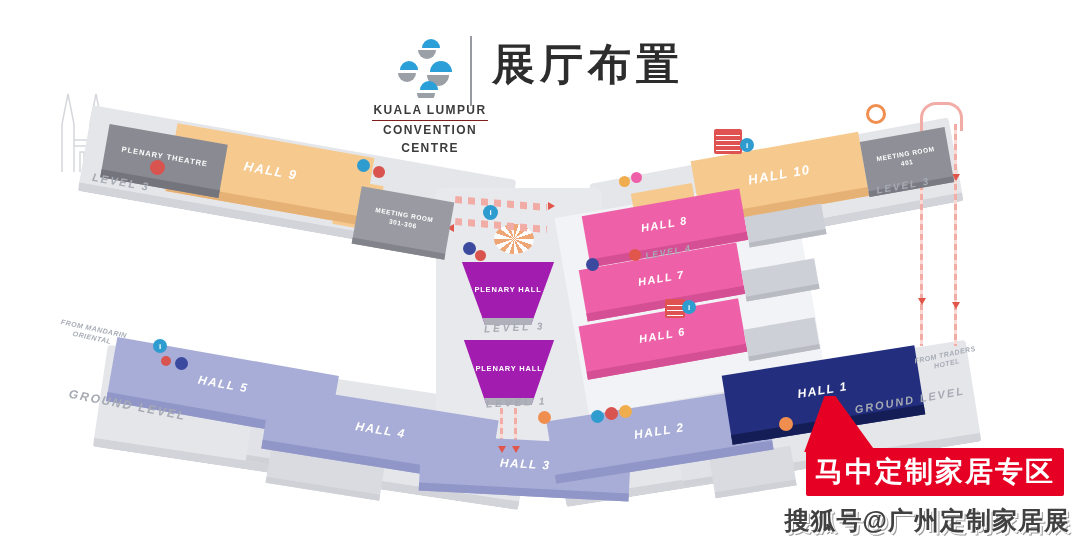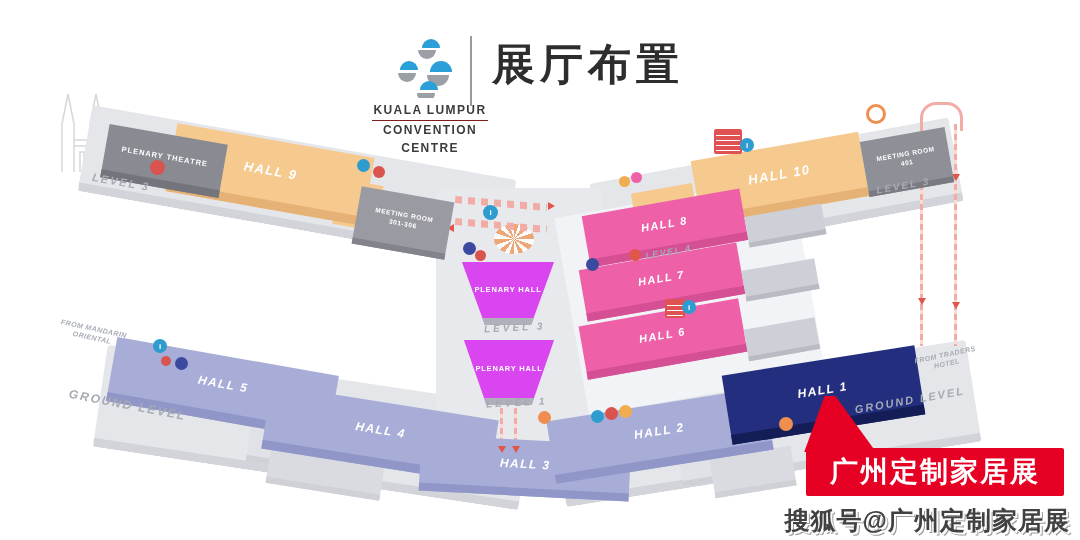--- a/index.html
+++ b/index.html
@@ -62,21 +62,21 @@
 
   
   .roombox{position:absolute;color:#fff;display:flex;align-items:center;justify-content:center;
            text-align:center;font-weight:700;z-index:4;line-height:1.35;}
   #plenary-theatre{left:104px;top:134px;width:92px;height:46px;transform:rotate(10deg);
                    background:#8a8b92;border-bottom:8px solid #74757c;font-size:7.5px;letter-spacing:1px;padding:0 14px;}
   #meeting-left {left:356px;top:194px;width:74px;height:52px;transform:rotate(10deg);
                  background:#9a9ba2;border-bottom:6px solid #83848b;font-size:6.5px;letter-spacing:.6px;padding:0 10px;}
   #meeting-right{left:864px;top:134px;width:66px;height:50px;transform:rotate(-10deg);
                  background:#8f9097;border-bottom:6px solid #7a7b82;font-size:6.5px;letter-spacing:.6px;padding:0 10px;}
-  .fan{position:absolute;background:#d946ef;clip-path:polygon(2% 0,98% 0,74% 100%,26% 100%);
+  .fan{position:absolute;background:#a21caf;clip-path:polygon(2% 0,98% 0,74% 100%,26% 100%);
        display:flex;align-items:center;justify-content:center;text-align:right;color:#fff;
        font-weight:700;font-size:7.5px;letter-spacing:.8px;z-index:4;border-bottom:7px solid #aeb0ba;line-height:1.4;}
   #fan-upper{left:460px;top:262px;width:96px;height:56px;}
   #fan-lower{left:462px;top:340px;width:94px;height:58px;}
 
   
   .lvl{position:absolute;color:#a6aab3;font-weight:700;font-style:italic;letter-spacing:2px;z-index:4;}
   #lvl3-left  {left:92px; top:176px;font-size:11px;transform:rotate(10deg);}
   #lvl3-right {left:876px;top:180px;font-size:10px;transform:rotate(-10deg);}
   #lvl4-mid   {left:645px;top:247px;font-size:9px; transform:rotate(-10deg);letter-spacing:1.5px;}
@@ -259,14 +259,14 @@
 <div class="ico" style="left:153px;top:339px;width:14px;height:14px;background:#2f9cd0;">i</div>
 <div class="ico" style="left:161px;top:356px;width:10px;height:10px;background:#d9534f;"></div>
 <div class="ico" style="left:175px;top:357px;width:13px;height:13px;background:#3b4a9f;"></div>
 <div class="ico" style="left:538px;top:411px;width:13px;height:13px;background:#ef8e4e;"></div>
 <div class="ico" style="left:591px;top:410px;width:13px;height:13px;background:#2f9cd0;"></div>
 <div class="ico" style="left:605px;top:407px;width:13px;height:13px;background:#d9534f;"></div>
 <div class="ico" style="left:619px;top:405px;width:13px;height:13px;background:#f0ad4e;"></div>
 <div class="ico" style="left:779px;top:417px;width:14px;height:14px;background:#ef8e4e;"></div>
 
 <div id="callout-arrow"></div>
-<div id="callout-box">广州定制家居展</div>
+<div id="callout-box">马中定制家居专区</div>
 <div id="watermark">搜狐号@广州定制家居展</div>
 
 </body></html>

